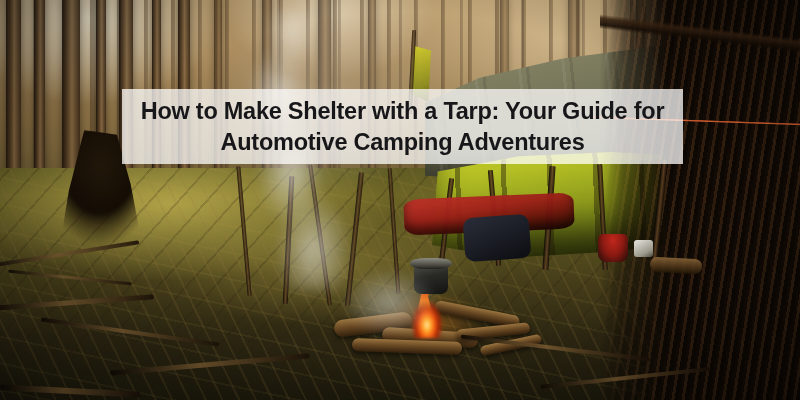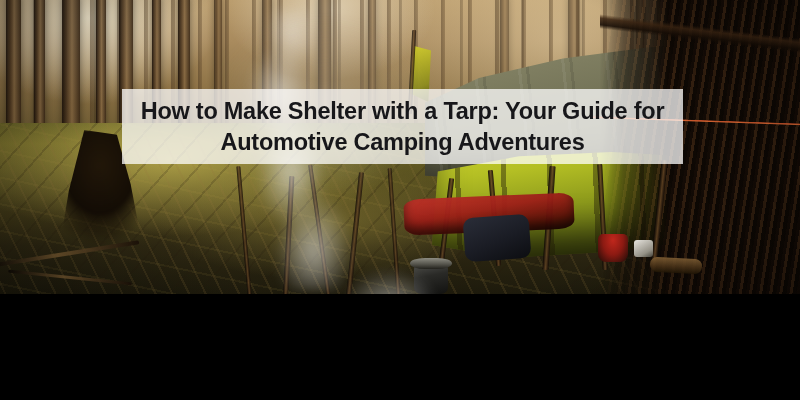--- a/index.html
+++ b/index.html
@@ -9,21 +9,21 @@
     background: #000;
   }
   body {
     font-family: "Liberation Sans", sans-serif;
   }
 
   
   #hero {
     position: relative;
     width: 800px;
-    height: 294px;
+    height: 400px;
     overflow: hidden;
     background: #2a2310;
     user-select: none;
   }
 
   .layer { position: absolute; }
 
   
   #sky {
     inset: 0;

